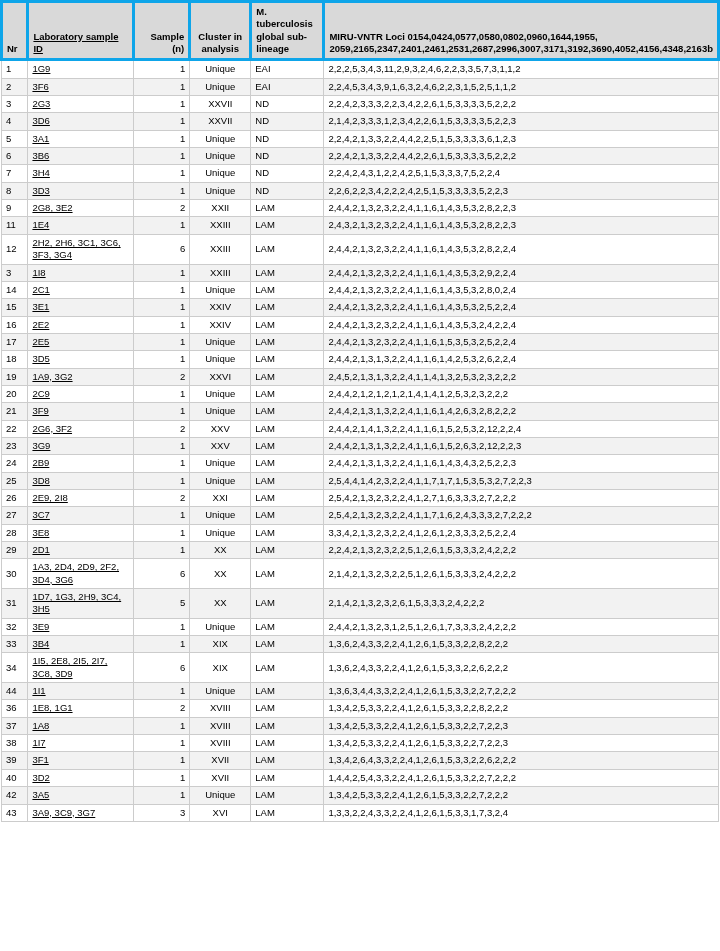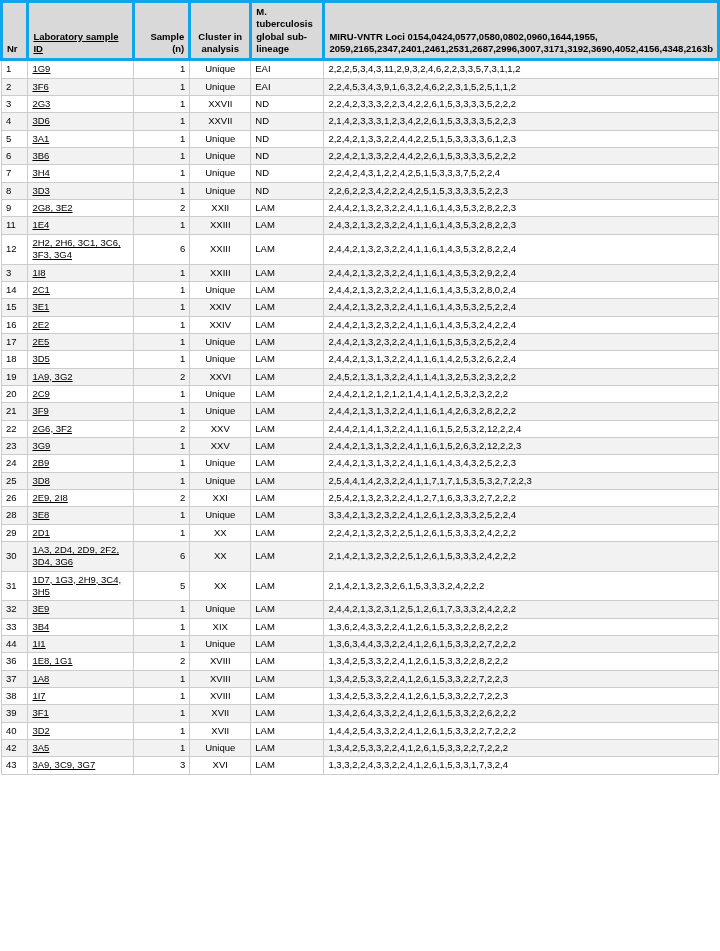--- a/index.html
+++ b/index.html
@@ -259,20 +259,28 @@
         </tr>
         <tr>
           <td class="col-nr">26</td>
           <td class="col-labid">2E9, 2I8</td>
           <td class="col-sample">2</td>
           <td class="col-cluster">XXI</td>
           <td class="col-sublin">LAM</td>
           <td class="col-miru">2,5,4,2,1,3,2,3,2,2,4,1,2,7,1,6,3,3,3,2,7,2,2,2</td>
         </tr>
         <tr>
+          <td class="col-nr">27</td>
+          <td class="col-labid">3C7</td>
+          <td class="col-sample">1</td>
+          <td class="col-cluster">Unique</td>
+          <td class="col-sublin">LAM</td>
+          <td class="col-miru">2,5,4,2,1,3,2,3,2,2,4,1,1,7,1,6,2,4,3,3,3,2,7,2,2,2</td>
+        </tr>
+        <tr>
           <td class="col-nr">28</td>
           <td class="col-labid">3E8</td>
           <td class="col-sample">1</td>
           <td class="col-cluster">Unique</td>
           <td class="col-sublin">LAM</td>
           <td class="col-miru">3,3,4,2,1,3,2,3,2,2,4,1,2,6,1,2,3,3,3,2,5,2,2,4</td>
         </tr>
         <tr>
           <td class="col-nr">29</td>
           <td class="col-labid">2D1</td>
@@ -305,20 +313,28 @@
           <td class="col-sublin">LAM</td>
           <td class="col-miru">2,4,4,2,1,3,2,3,1,2,5,1,2,6,1,7,3,3,3,2,4,2,2,2</td>
         </tr>
         <tr>
           <td class="col-nr">33</td>
           <td class="col-labid">3B4</td>
           <td class="col-sample">1</td>
           <td class="col-cluster">XIX</td>
           <td class="col-sublin">LAM</td>
           <td class="col-miru">1,3,6,2,4,3,3,2,2,4,1,2,6,1,5,3,3,2,2,8,2,2,2</td>
+        </tr>
+        <tr>
+          <td class="col-nr">34</td>
+          <td class="col-labid">1I5, 2E8, 2I5, 2I7, 3C8, 3D9</td>
+          <td class="col-sample">6</td>
+          <td class="col-cluster">XIX</td>
+          <td class="col-sublin">LAM</td>
+          <td class="col-miru">1,3,6,2,4,3,3,2,2,4,1,2,6,1,5,3,3,2,2,6,2,2,2</td>
         </tr>
         <tr>
           <td class="col-nr">44</td>
           <td class="col-labid">1I1</td>
           <td class="col-sample">1</td>
           <td class="col-cluster">Unique</td>
           <td class="col-sublin">LAM</td>
           <td class="col-miru">1,3,6,3,4,4,3,3,2,2,4,1,2,6,1,5,3,3,2,2,7,2,2,2</td>
         </tr>
         <tr>

